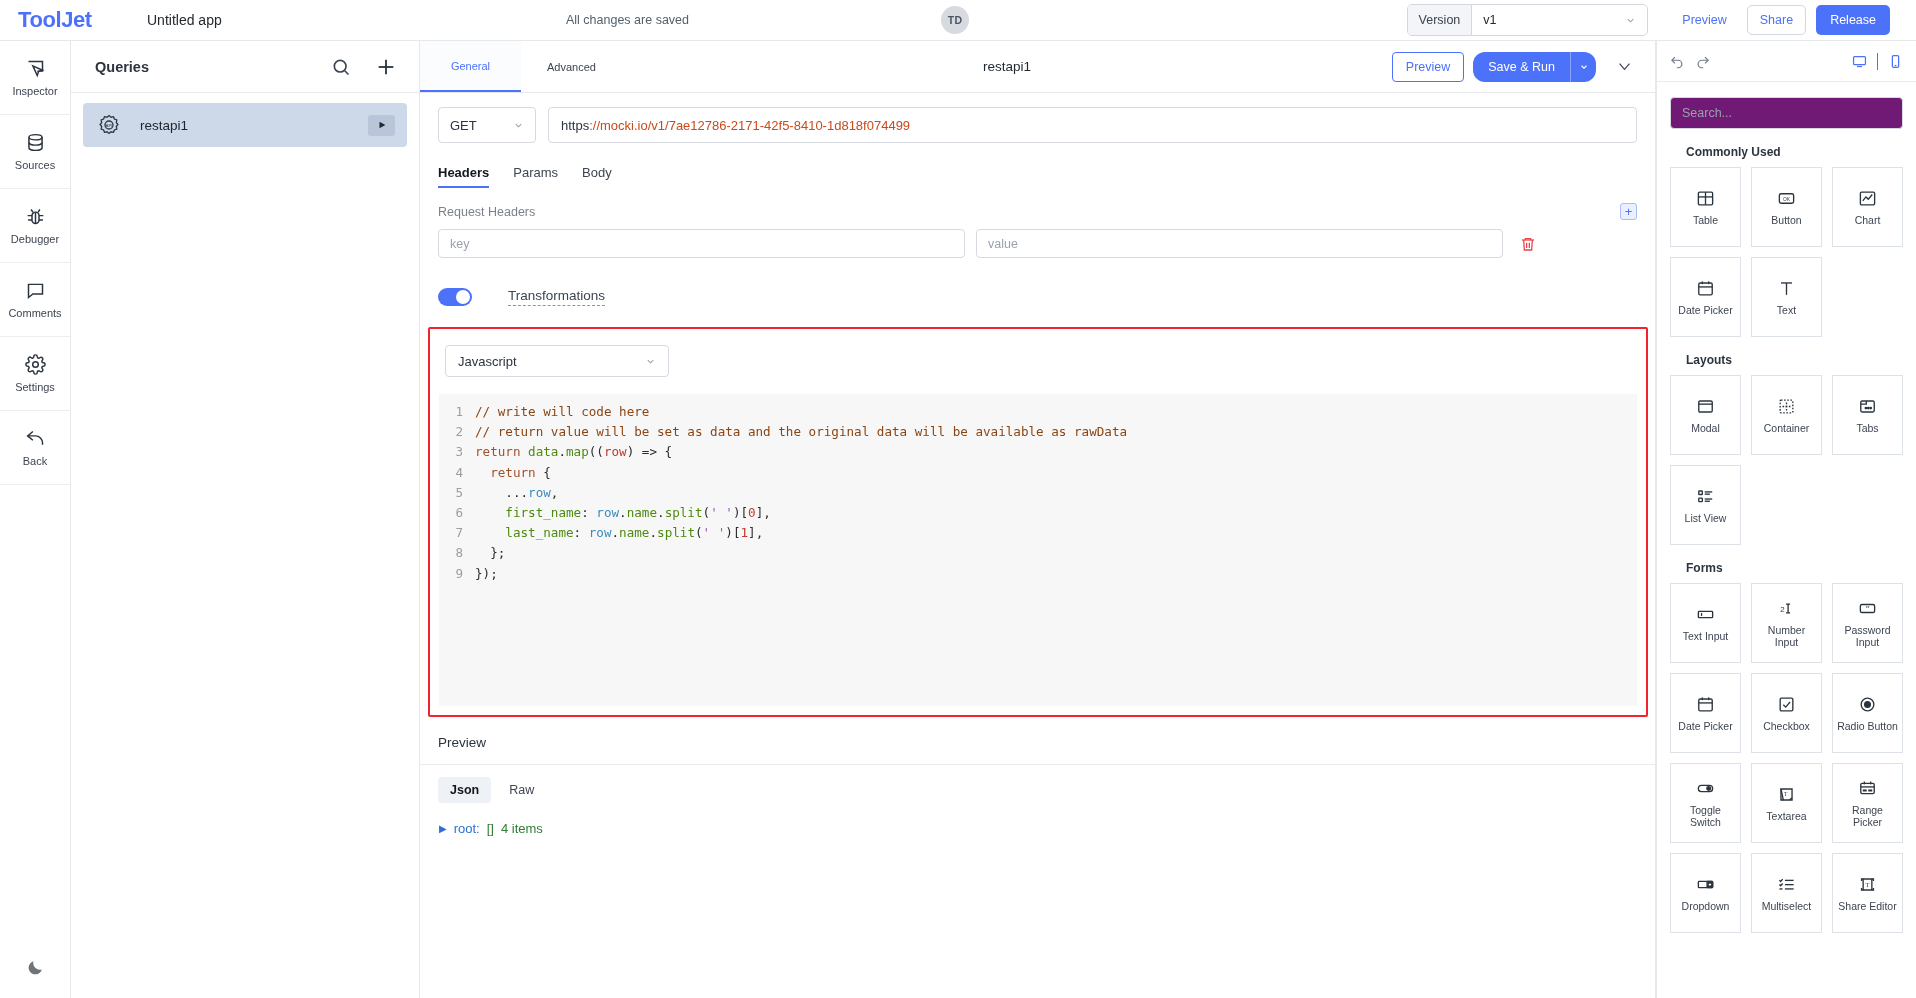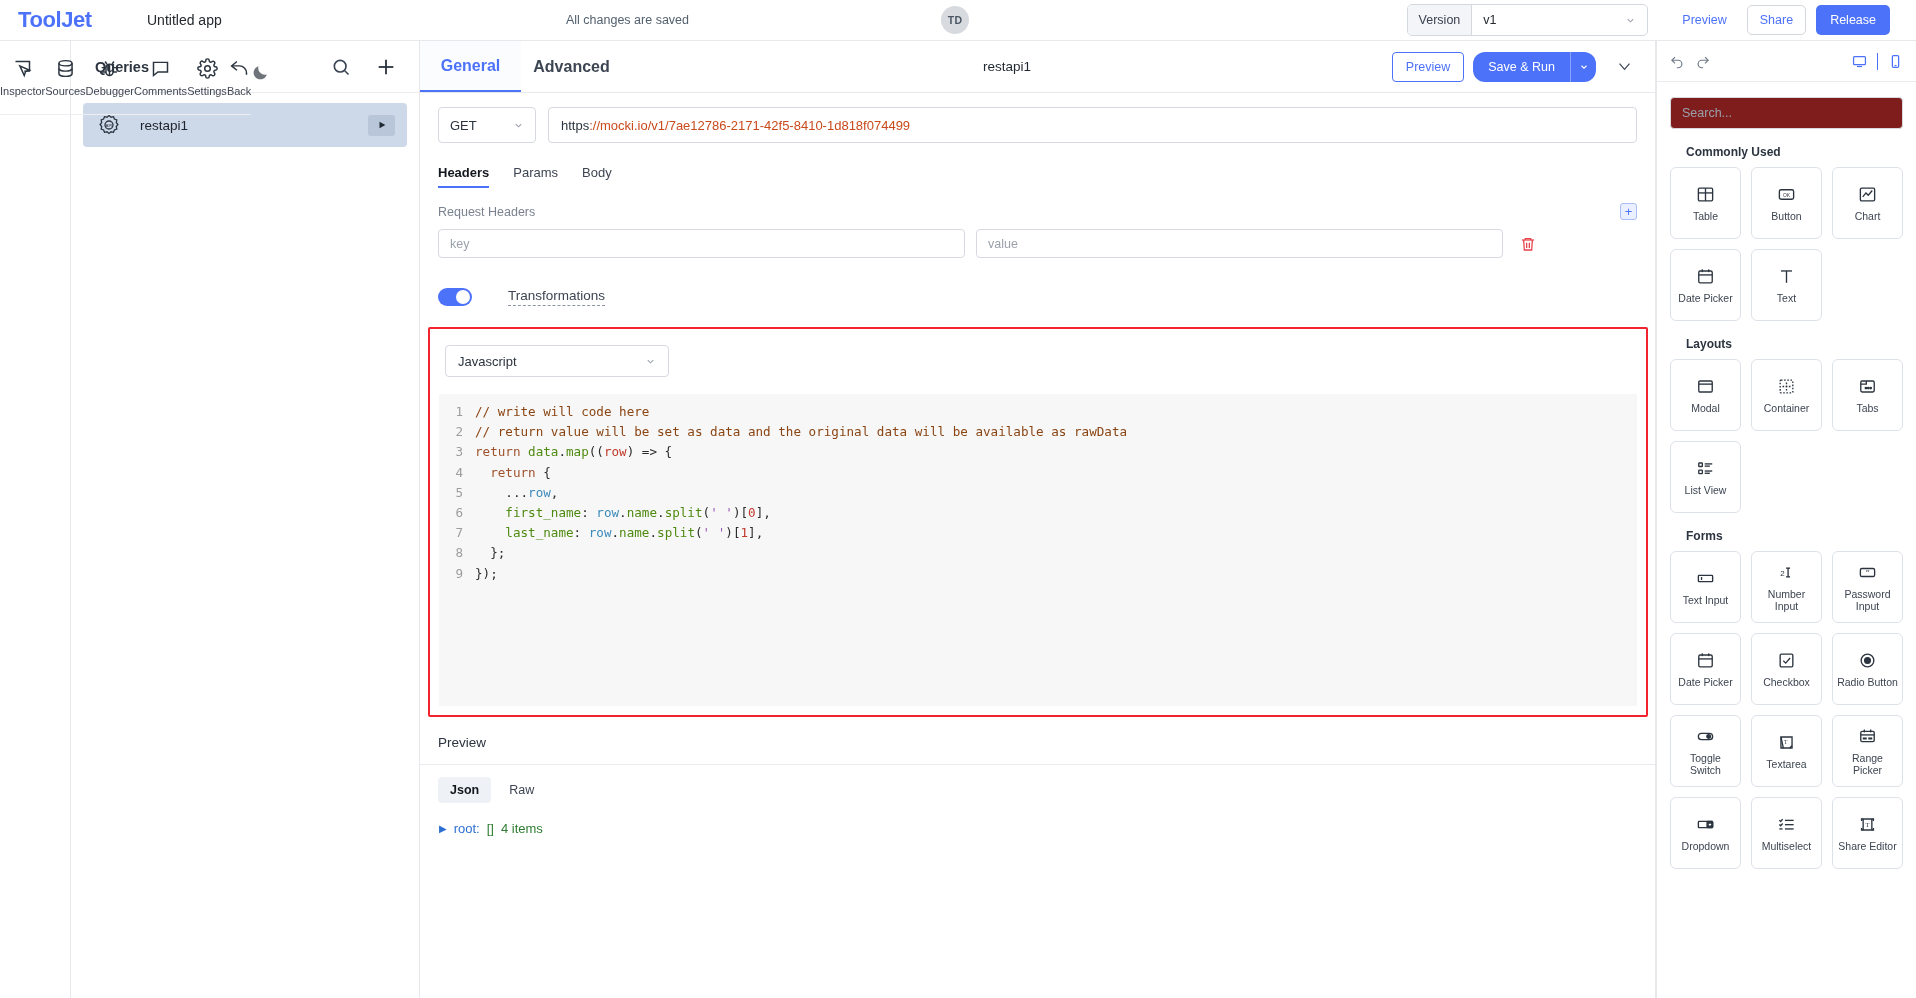--- a/index.html
+++ b/index.html
@@ -59,21 +59,21 @@
     background: #4d72fa; color: #fff; font-size: 12.5px; border: none;
     display: flex; align-items: center; font-weight: 500;
   }
 
   
   .body-row { flex: 1; display: flex; min-height: 0; }
 
   
   .rail {
     width: 71px; flex: 0 0 71px; background: #fff; border-right: 1px solid #e6e8ec;
-    display: flex; flex-direction: row; position: relative;
+    display: flex; flex-direction: column; position: relative;
   }
   .rail-item {
     height: 74px; border-bottom: 1px solid #eceef1;
     display: flex; flex-direction: column; align-items: center; justify-content: center;
     gap: 6px; color: #4a5261; cursor: pointer;
   }
   .rail-item svg { width: 21px; height: 21px; }
   .rail-label { font-size: 11px; color: #3d4552; }
   .rail-spacer { flex: 1; }
   .darkmode {
@@ -109,21 +109,21 @@
   .main {
     flex: 1; min-width: 0; background: #fff; display: flex; flex-direction: column;
     border-right: 1px solid #e6e8ec; position: relative;
   }
   .main-head {
     height: 52px; flex: 0 0 52px; display: flex; align-items: stretch;
     border-bottom: 1px solid #e6e8ec;
   }
   .tab {
     width: 101px; display: flex; align-items: center; justify-content: center;
-    font-size: 16px; color: #3d4552; cursor: pointer; font-weight: bold;
+    font-size: 11px; color: #3d4552; cursor: pointer;
   }
   .tab.active {
     color: #4d72fa; border-bottom: 2px solid #4d72fa; background: #fbfcfe;
   }
   .head-mid { flex: 1; display: flex; align-items: center; justify-content: center; }
   .query-title { font-size: 13.5px; color: #1f2730; font-weight: 500; }
   .head-right { display: flex; align-items: center; padding-right: 12px; gap: 9px; }
   .btn-preview {
     height: 30px; padding: 0 13px; border: 1px solid #4d72fa; border-radius: 4px;
     background: #fff; color: #4d72fa; font-size: 12.5px; display: flex; align-items: center;
@@ -249,29 +249,29 @@
     height: 41px; flex: 0 0 41px; border-bottom: 1px solid #e9ebef;
     display: flex; align-items: center; padding: 0 13px;
   }
   .rp-undo { display: flex; gap: 10px; color: #707a88; }
   .rp-undo svg { width: 15px; height: 15px; cursor: pointer; }
   .rp-devices { margin-left: auto; display: flex; align-items: center; gap: 10px; color: #4d72fa; }
   .rp-devices svg { width: 15px; height: 15px; cursor: pointer; }
   .rp-divider { width: 1px; height: 17px; background: #4d72fa; }
   .rp-body { flex: 1; overflow: hidden; padding: 15px 13px 0 13px; }
   .rp-search {
-    height: 32px; border: 1px solid #d6d9e0; border-radius: 4px; background: #7f1d1d;
+    height: 32px; border: 1px solid #d6d9e0; border-radius: 4px; background: #701a75;
     display: flex; align-items: center; padding: 0 11px; font-size: 12.5px; color: #9aa1ab;
   }
   .rp-group-title {
     font-size: 12px; font-weight: 700; color: #2b343f; margin: 16px 0 8px 16px;
   }
   .rp-grid { display: grid; grid-template-columns: repeat(3, 1fr); gap: 10px; }
   .rp-card {
-    height: 72px; border: 1px solid #dde1e8; border-radius: 6px; background: #fff;
+    height: 80px; border: 1px solid #dde1e8; border-radius: 0; background: #fff;
     display: flex; flex-direction: column; align-items: center; justify-content: center;
     gap: 6px; cursor: grab; padding: 0 3px;
   }
   .rp-card svg { width: 19px; height: 19px; color: #2b343f; }
   .rp-card .cap {
     font-size: 10.5px; color: #3d4552; text-align: center; line-height: 12px;
   }
 </style>
 </head>
 <body>

